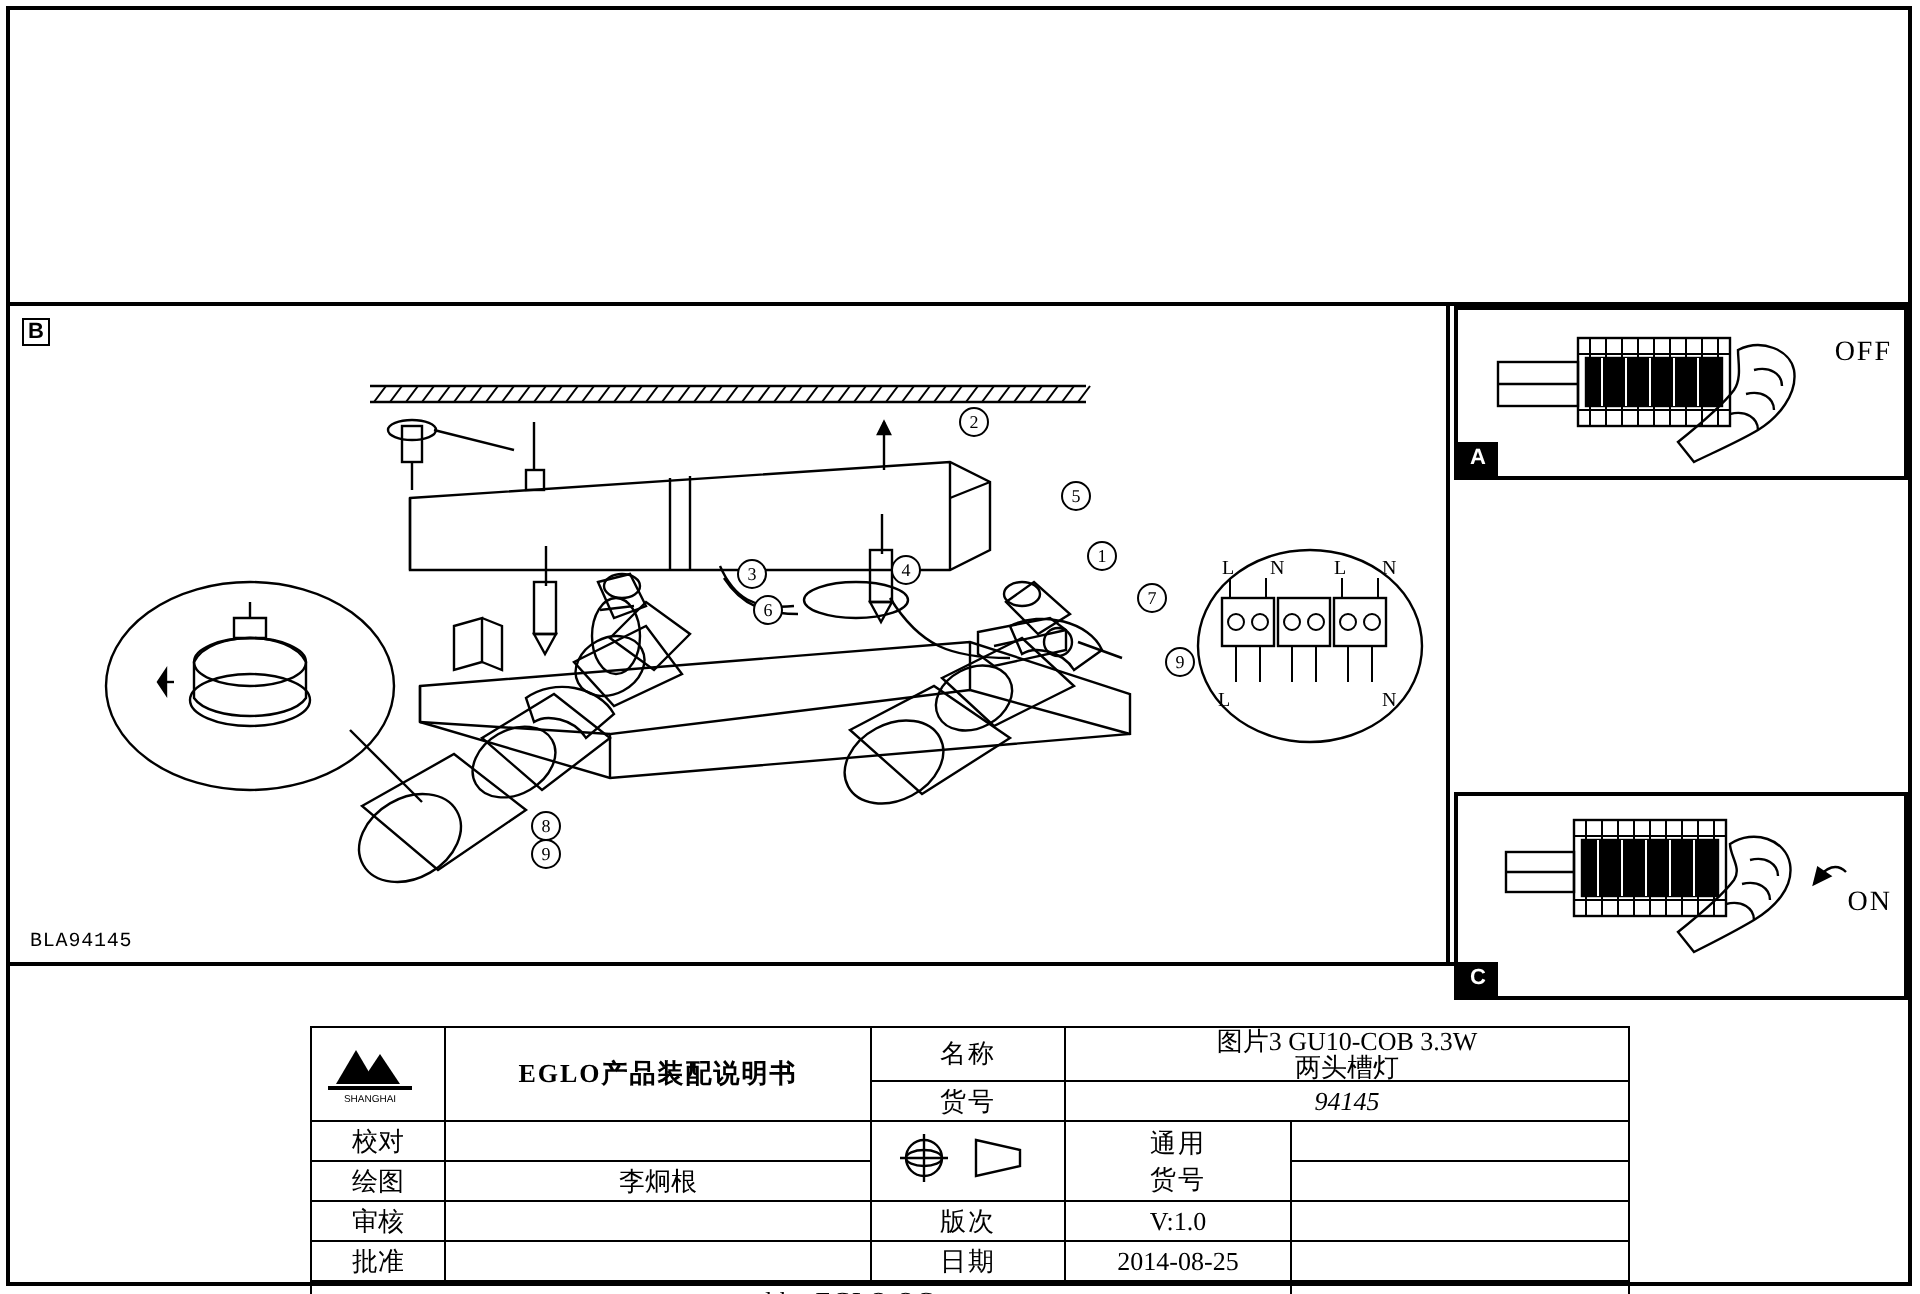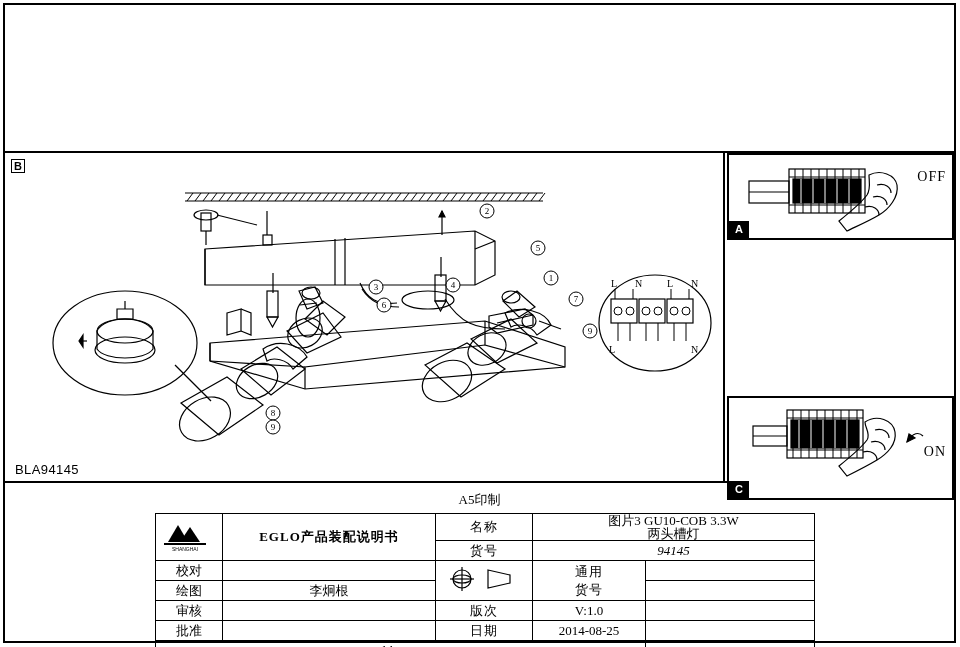--- a/index.html
+++ b/index.html
@@ -64,22 +64,22 @@
     color: #000;
     border: 1.5px solid #000;
     padding: 0px 2px 0px 2px;
     line-height: 12px;
     background: #fff;
   }
   .code-label {
     position: absolute;
     left: 10px;
     bottom: 6px;
-    font-family: Liberation Sans, sans-serif;
-    font-size: 13px;
+    font-family: Liberation Mono, monospace;
+    font-size: 10px;
     letter-spacing: 0.4px;
   }
   
   .panel {
     position: absolute;
     box-sizing: border-box;
     border: 2px solid #000;
     background: #fff;
     overflow: hidden;
   }
@@ -494,21 +494,20 @@
           <path d="M178 44 C184 34, 190 34, 194 38"></path>
           <path d="M178 44 l2 -8 l6 4 z" fill="#000"></path>
         </g>
       </svg>
       <span class="panel-state on">ON</span>
       <span class="panel-letter">C</span>
     </div>
   </div>
 
   <div class="lower-area">
-    <div class="print-note">A5印制</div>
 
     <table class="title-block">
       <tbody>
           <tr>
         <td class="tb-logo" rowspan="2">
           <div class="logo-wrap">
             <svg width="58" height="34" viewBox="0 0 58 34">
               <path d="M8 22 L18 5 L28 22 Z" fill="#000"></path>
               <path d="M20 22 L30 7 L40 22 Z" fill="#000"></path>
               <path d="M4 24 L46 24" stroke="#000" stroke-width="2"></path>

